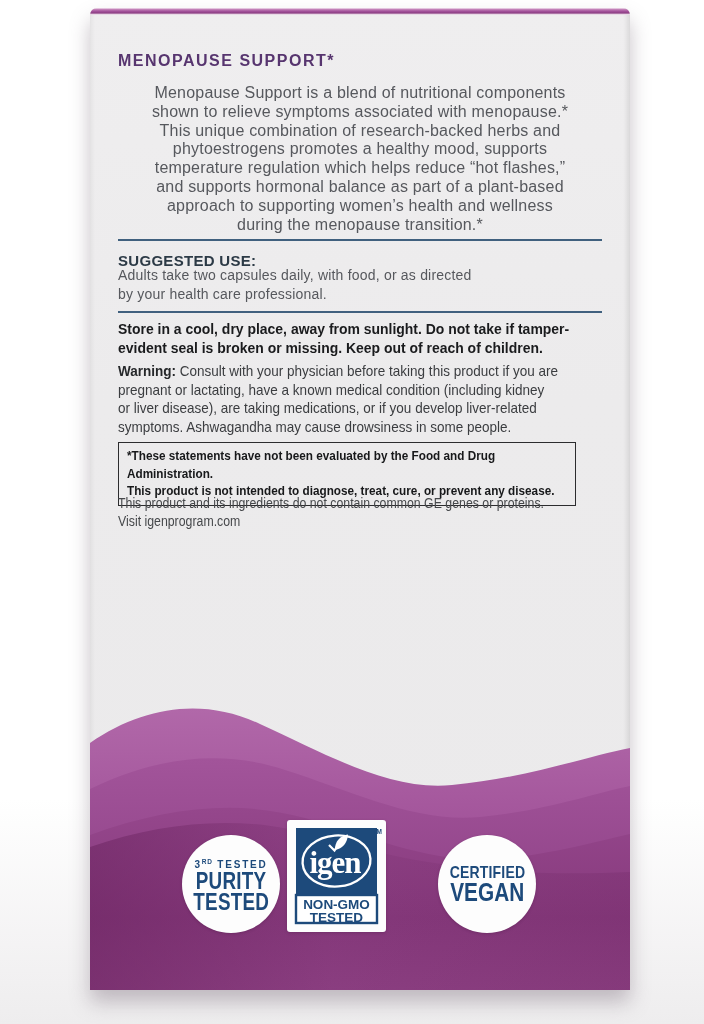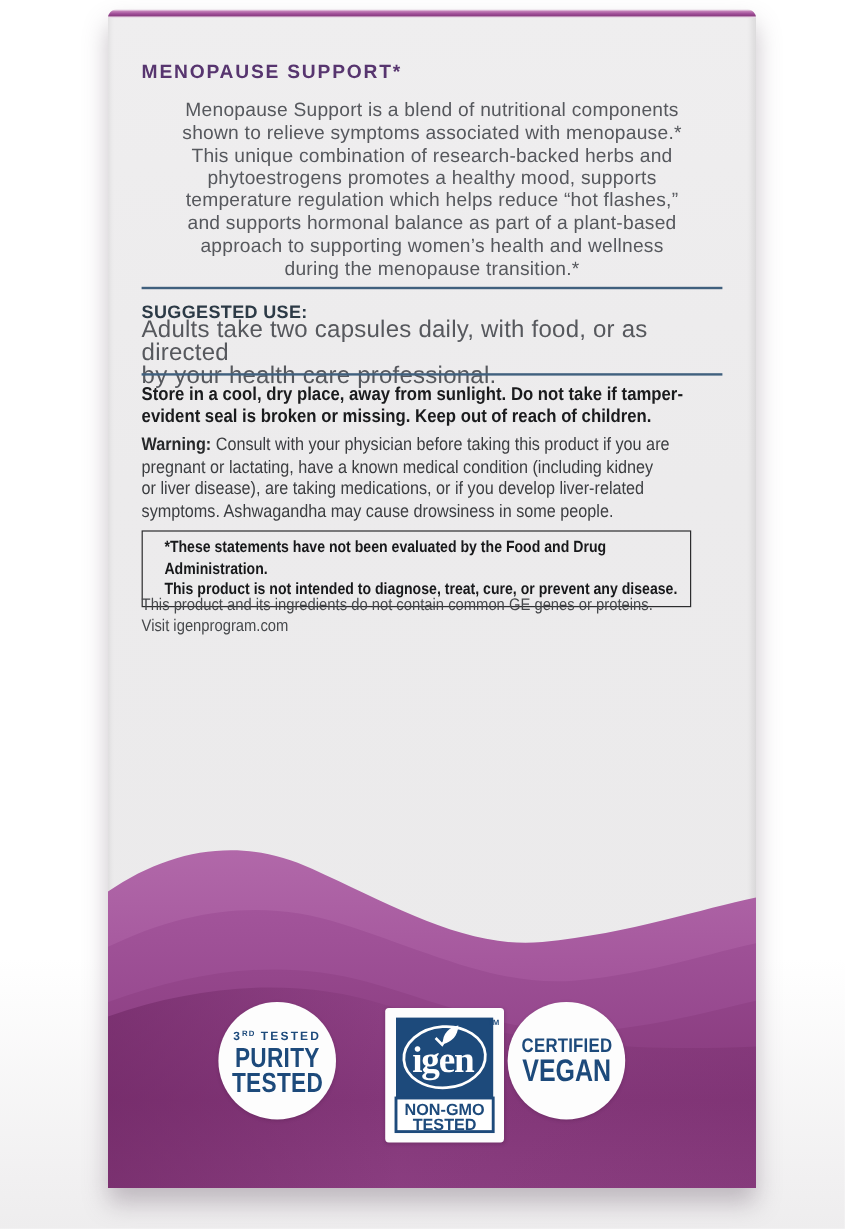--- a/index.html
+++ b/index.html
@@ -21,46 +21,46 @@
   .content{position:absolute;left:28px;width:484px;}
   .title{
     top:44px;font-size:16px;font-weight:bold;letter-spacing:1.5px;color:#57356f;
   }
   .body-text{white-space:pre-line;color:#56585d;}
   .desc{top:76px;font-size:16px;line-height:18.8px;letter-spacing:.2px;text-align:center;}
   .rule{position:absolute;left:28px;width:484px;height:2px;background:#40607e;}
   .rule1{top:231px;}
   .rule2{top:303px;}
   .sug-head{top:244px;font-size:15px;font-weight:bold;letter-spacing:.3px;color:#2c3a46;}
-  .sug-text{top:258px;font-size:20px;line-height:19px;letter-spacing:.2px;}
+  .sug-text{top:258px;font-size:14px;line-height:19px;letter-spacing:.2px;}
   .cond{transform:scaleX(.9);transform-origin:0 0;width:112%;white-space:pre-line;}
   .storage{top:311px;font-size:15.5px;line-height:19px;font-weight:bold;color:#1a1b1d;}
   .warning{top:354px;font-size:15px;line-height:18.5px;color:#3b3d40;}
   .warning b{color:#26282a;}
   .fda-box{
     position:absolute;left:28px;top:434px;width:458px;border:1.5px solid #2c2c2e;
-    padding:4px 8px 5px 18px;box-sizing:border-box;background:transparent;
+    padding:4px 8px 5px 8px;box-sizing:border-box;background:transparent;
   }
   .fda-text{font-size:13.5px;line-height:17.5px;font-weight:bold;color:#17181a;
     transform:scaleX(.87);transform-origin:0 0;width:115%;white-space:pre-line;}
   .ge{top:487px;font-size:14px;line-height:17.5px;color:#46484b;transform:scaleX(.88);transform-origin:0 0;width:114%;}
   .wave{position:absolute;left:0;top:577px;width:540px;height:405px;z-index:1;}
   .badge-circle{
     position:absolute;width:98px;height:98px;border-radius:50%;background:#fdfdfd;z-index:2;
     display:flex;flex-direction:column;align-items:center;justify-content:center;
     color:#1d4a7b;text-align:center;box-shadow:0 1px 3px rgba(60,20,55,.25);
   }
   .purity-circle{left:92px;top:827px;}
-  .vegan-circle{left:333px;top:827px;}
+  .vegan-circle{left:348px;top:827px;}
   .small-caps-line{font-size:10px;font-weight:bold;letter-spacing:1.8px;line-height:12px;display:block;}
   .sup{font-size:6.5px;vertical-align:4px;letter-spacing:.8px;}
   .big-cond{display:block;font-size:23px;font-weight:bold;line-height:20.5px;letter-spacing:.3px;transform:scaleX(.82);}
   .certified{display:block;font-size:16.5px;font-weight:bold;line-height:17px;letter-spacing:.2px;transform:scaleX(.85);}
   .vegan-word{display:block;font-size:26px;font-weight:bold;line-height:23px;transform:scaleX(.8);}
-  .igen-badge{position:absolute;left:231px;top:812px;width:99px;height:112px;background:#fdfdfd;border-radius:3px;z-index:2;box-shadow:0 1px 3px rgba(60,20,55,.25);margin-top:20px;}
+  .igen-badge{position:absolute;left:197px;top:812px;width:99px;height:112px;background:#fdfdfd;border-radius:3px;z-index:2;box-shadow:0 1px 3px rgba(60,20,55,.25);}
 </style>
 </head>
 <body>
 
 <div class="box">
   <div class="top-strip"></div>
 
   <div class="content title">MENOPAUSE SUPPORT*</div>
 
   <div class="content body-text desc">Menopause Support is a blend of nutritional components

